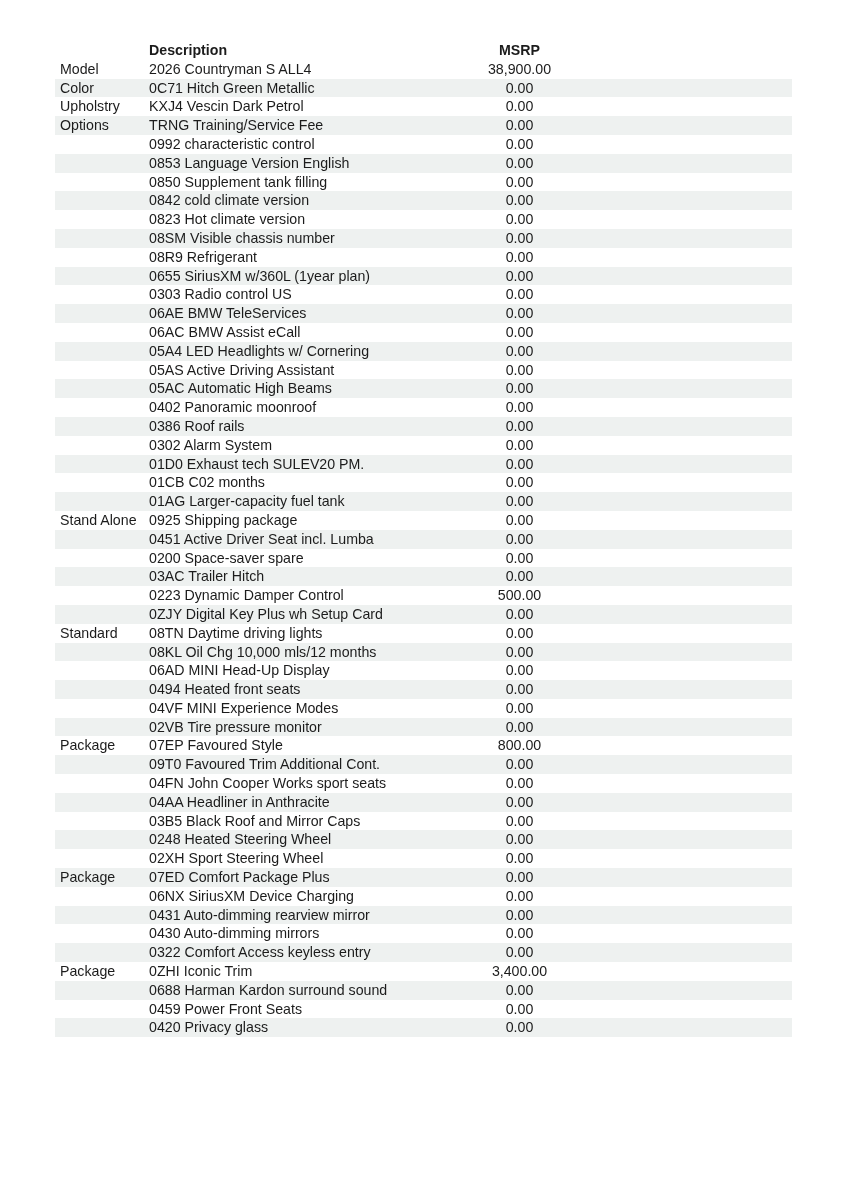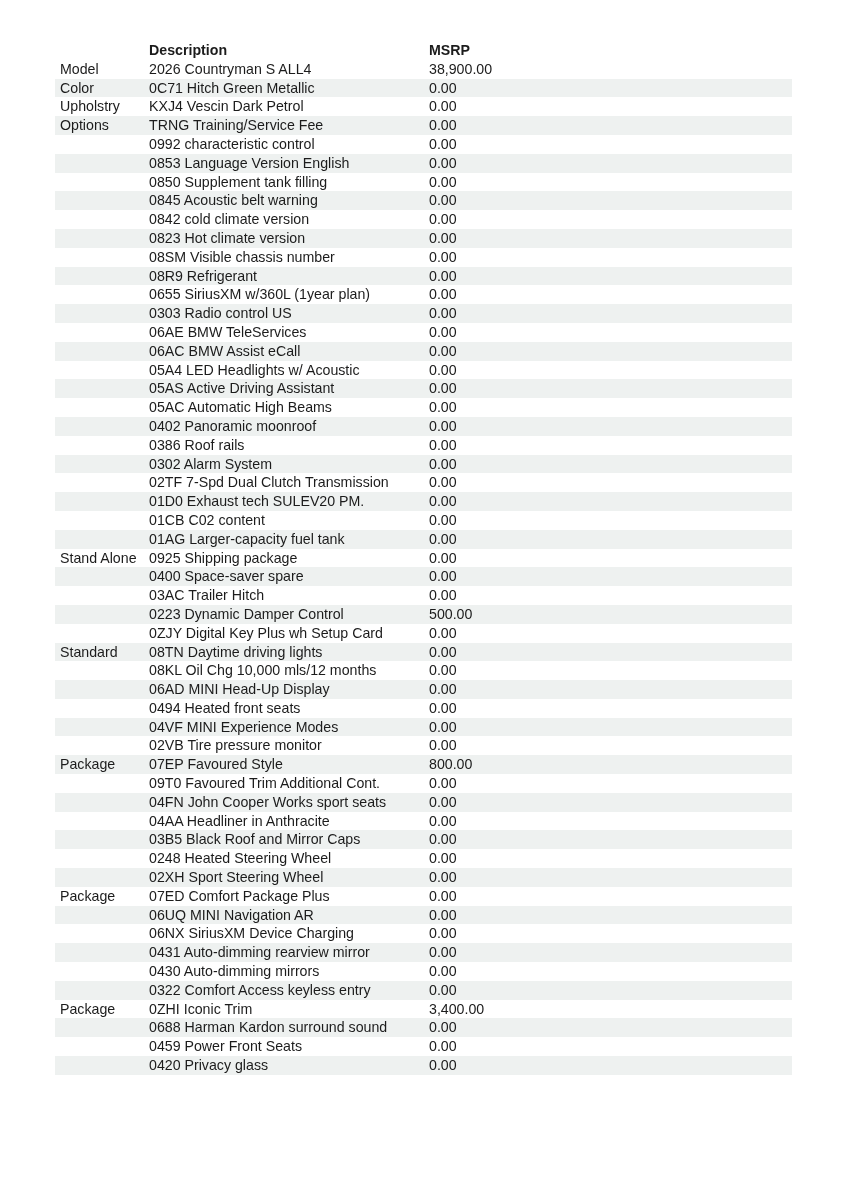--- a/index.html
+++ b/index.html
@@ -30,21 +30,21 @@
   table.options col.c-msrp { width: 363px; }
   table.options td {
     height: 18.8px;
     padding: 0;
     vertical-align: middle;
     white-space: nowrap;
     overflow: hidden;
     line-height: 18.8px;
   }
   table.options td.cat  { padding-left: 5px; }
-  table.options td.msrp { text-align: left; padding-right: 182px; }
+  table.options td.msrp { text-align: center; padding-right: 182px; }
   table.options thead td { font-weight: bold; }
   table.options tbody tr:nth-child(even) { background: #eef1f0; }
 </style>
 </head>
 <body>
 
 <div class="page">
   <table class="options">
     <colgroup>
       <col class="c-cat">
@@ -89,25 +89,20 @@
           <td class="desc">0853 Language Version English</td>
           <td class="msrp">0.00</td>
         </tr>
         <tr>
           <td class="cat"></td>
           <td class="desc">0850 Supplement tank filling</td>
           <td class="msrp">0.00</td>
         </tr>
         <tr>
           <td class="cat"></td>
-          <td class="desc">0845 Acoustic belt warning</td>
-          <td class="msrp">0.00</td>
-        </tr>
-        <tr>
-          <td class="cat"></td>
           <td class="desc">0842 cold climate version</td>
           <td class="msrp">0.00</td>
         </tr>
         <tr>
           <td class="cat"></td>
           <td class="desc">0823 Hot climate version</td>
           <td class="msrp">0.00</td>
         </tr>
         <tr>
           <td class="cat"></td>
@@ -134,21 +129,21 @@
           <td class="desc">06AE BMW TeleServices</td>
           <td class="msrp">0.00</td>
         </tr>
         <tr>
           <td class="cat"></td>
           <td class="desc">06AC BMW Assist eCall</td>
           <td class="msrp">0.00</td>
         </tr>
         <tr>
           <td class="cat"></td>
-          <td class="desc">05A4 LED Headlights w/ Acoustic</td>
+          <td class="desc">05A4 LED Headlights w/ Cornering</td>
           <td class="msrp">0.00</td>
         </tr>
         <tr>
           <td class="cat"></td>
           <td class="desc">05AS Active Driving Assistant</td>
           <td class="msrp">0.00</td>
         </tr>
         <tr>
           <td class="cat"></td>
           <td class="desc">05AC Automatic High Beams</td>
@@ -164,46 +159,46 @@
           <td class="desc">0386 Roof rails</td>
           <td class="msrp">0.00</td>
         </tr>
         <tr>
           <td class="cat"></td>
           <td class="desc">0302 Alarm System</td>
           <td class="msrp">0.00</td>
         </tr>
         <tr>
           <td class="cat"></td>
-          <td class="desc">02TF 7-Spd Dual Clutch Transmission</td>
-          <td class="msrp">0.00</td>
-        </tr>
-        <tr>
-          <td class="cat"></td>
           <td class="desc">01D0 Exhaust tech SULEV20 PM.</td>
           <td class="msrp">0.00</td>
         </tr>
         <tr>
           <td class="cat"></td>
-          <td class="desc">01CB C02 content</td>
+          <td class="desc">01CB C02 months</td>
           <td class="msrp">0.00</td>
         </tr>
         <tr>
           <td class="cat"></td>
           <td class="desc">01AG Larger-capacity fuel tank</td>
           <td class="msrp">0.00</td>
         </tr>
         <tr>
           <td class="cat">Stand Alone</td>
           <td class="desc">0925 Shipping package</td>
           <td class="msrp">0.00</td>
         </tr>
         <tr>
           <td class="cat"></td>
-          <td class="desc">0400 Space-saver spare</td>
+          <td class="desc">0451 Active Driver Seat incl. Lumba</td>
+          <td class="msrp">0.00</td>
+        </tr>
+        <tr>
+          <td class="cat"></td>
+          <td class="desc">0200 Space-saver spare</td>
           <td class="msrp">0.00</td>
         </tr>
         <tr>
           <td class="cat"></td>
           <td class="desc">03AC Trailer Hitch</td>
           <td class="msrp">0.00</td>
         </tr>
         <tr>
           <td class="cat"></td>
           <td class="desc">0223 Dynamic Damper Control</td>
@@ -275,25 +270,20 @@
           <td class="msrp">0.00</td>
         </tr>
         <tr>
           <td class="cat"></td>
           <td class="desc">02XH Sport Steering Wheel</td>
           <td class="msrp">0.00</td>
         </tr>
         <tr>
           <td class="cat">Package</td>
           <td class="desc">07ED Comfort Package Plus</td>
-          <td class="msrp">0.00</td>
-        </tr>
-        <tr>
-          <td class="cat"></td>
-          <td class="desc">06UQ MINI Navigation AR</td>
           <td class="msrp">0.00</td>
         </tr>
         <tr>
           <td class="cat"></td>
           <td class="desc">06NX SiriusXM Device Charging</td>
           <td class="msrp">0.00</td>
         </tr>
         <tr>
           <td class="cat"></td>
           <td class="desc">0431 Auto-dimming rearview mirror</td>

